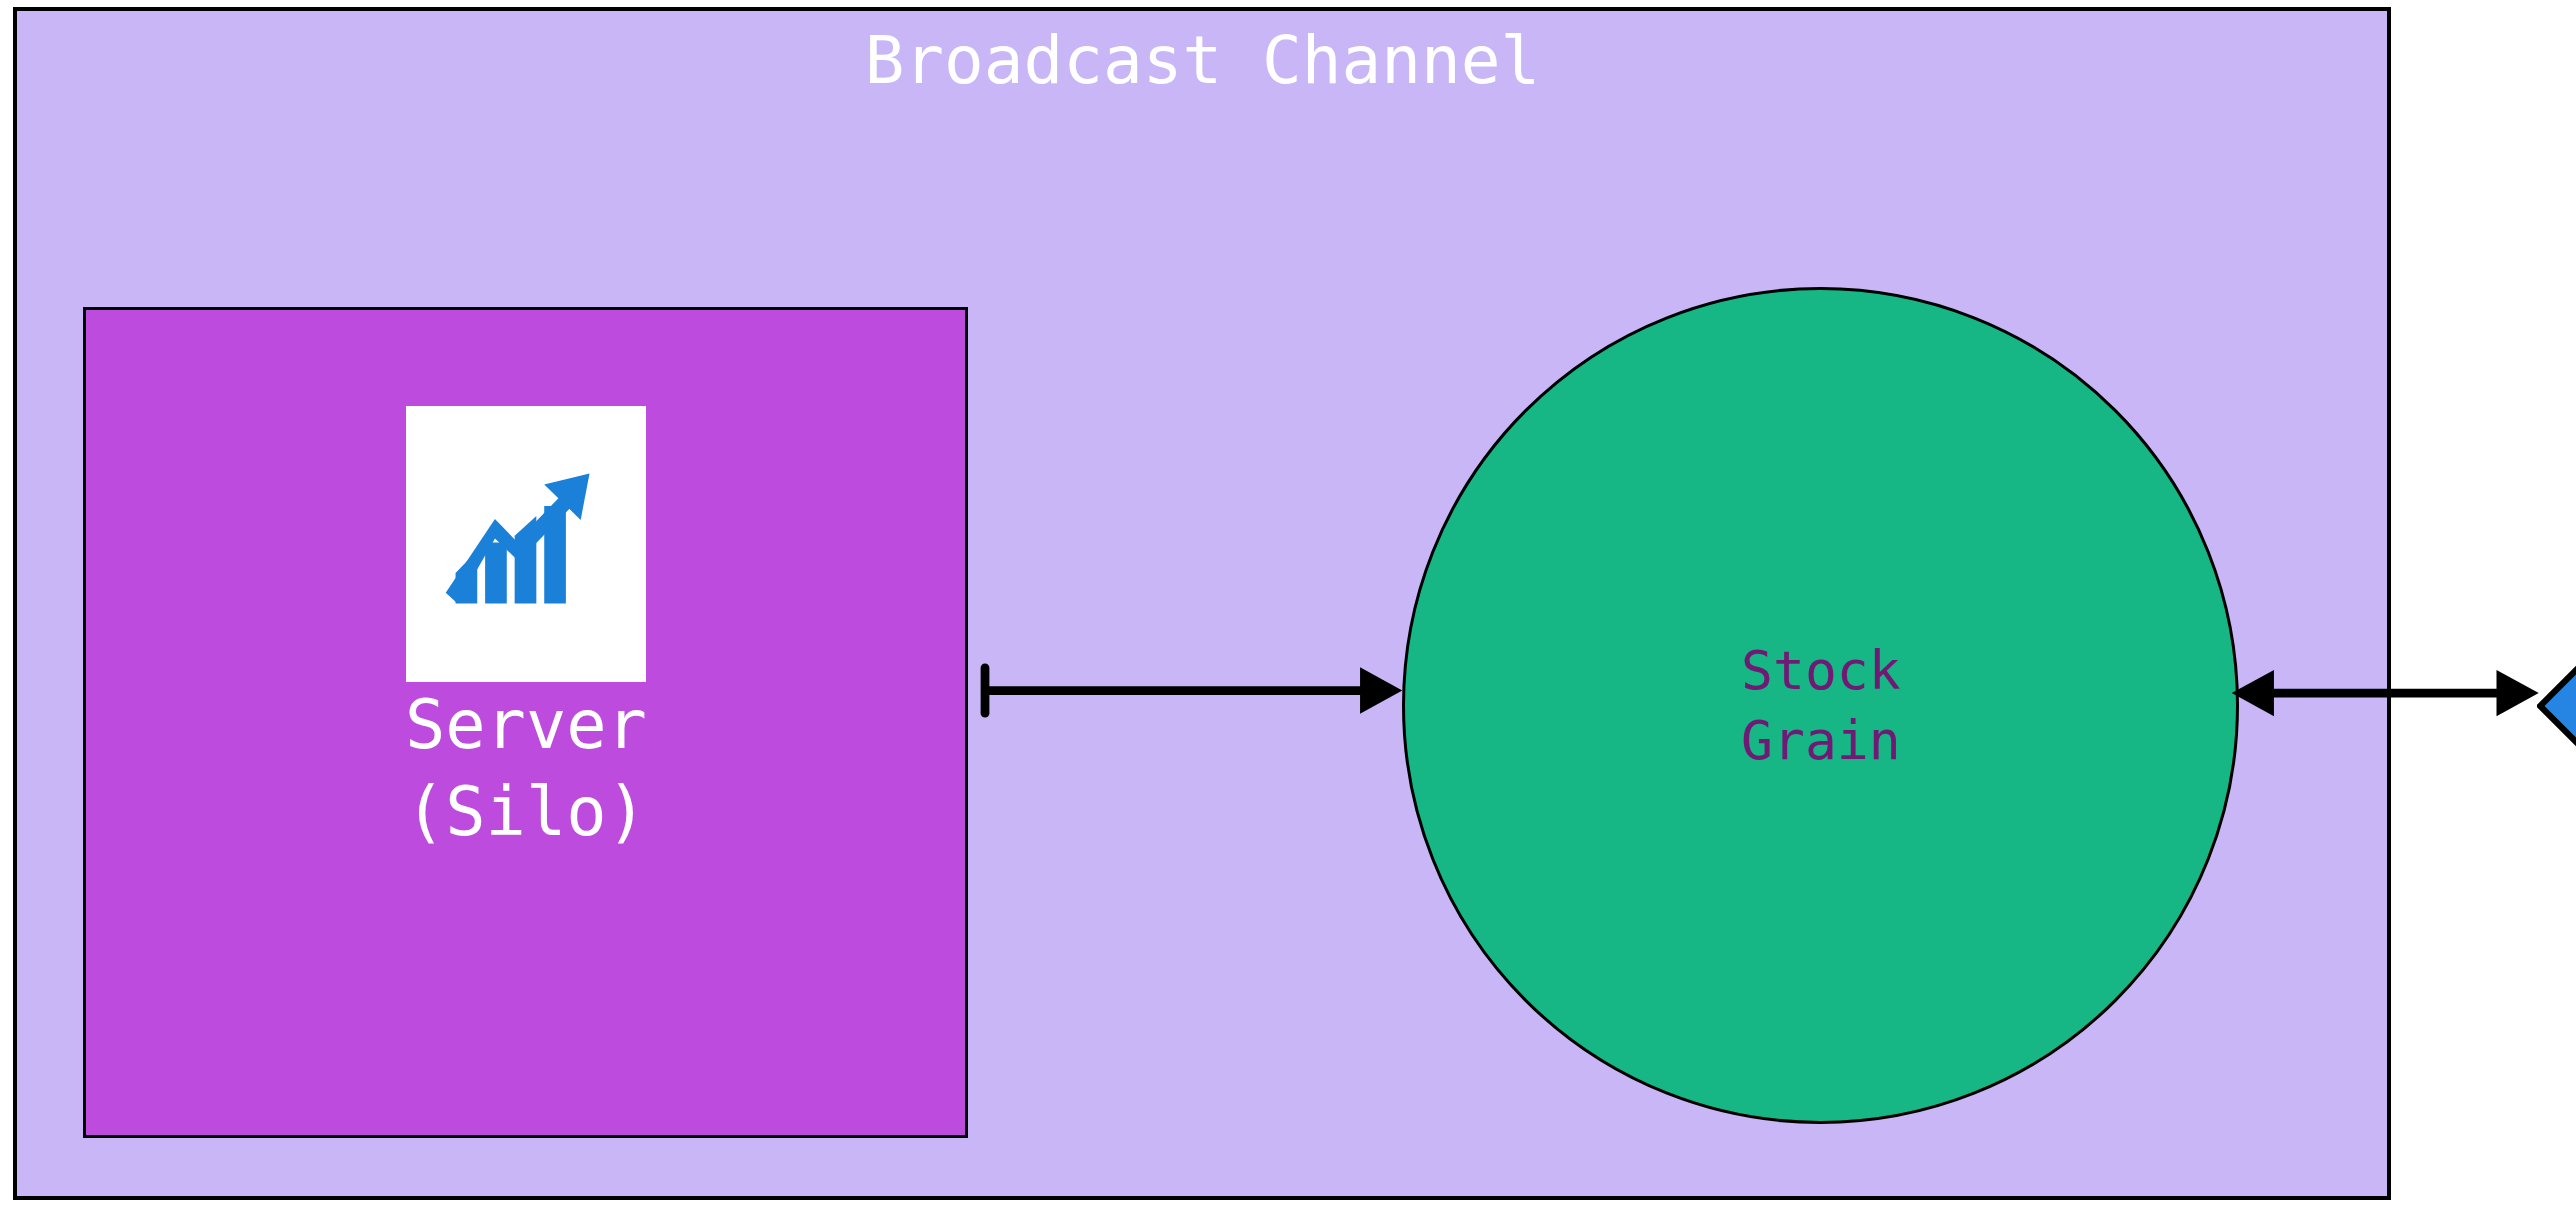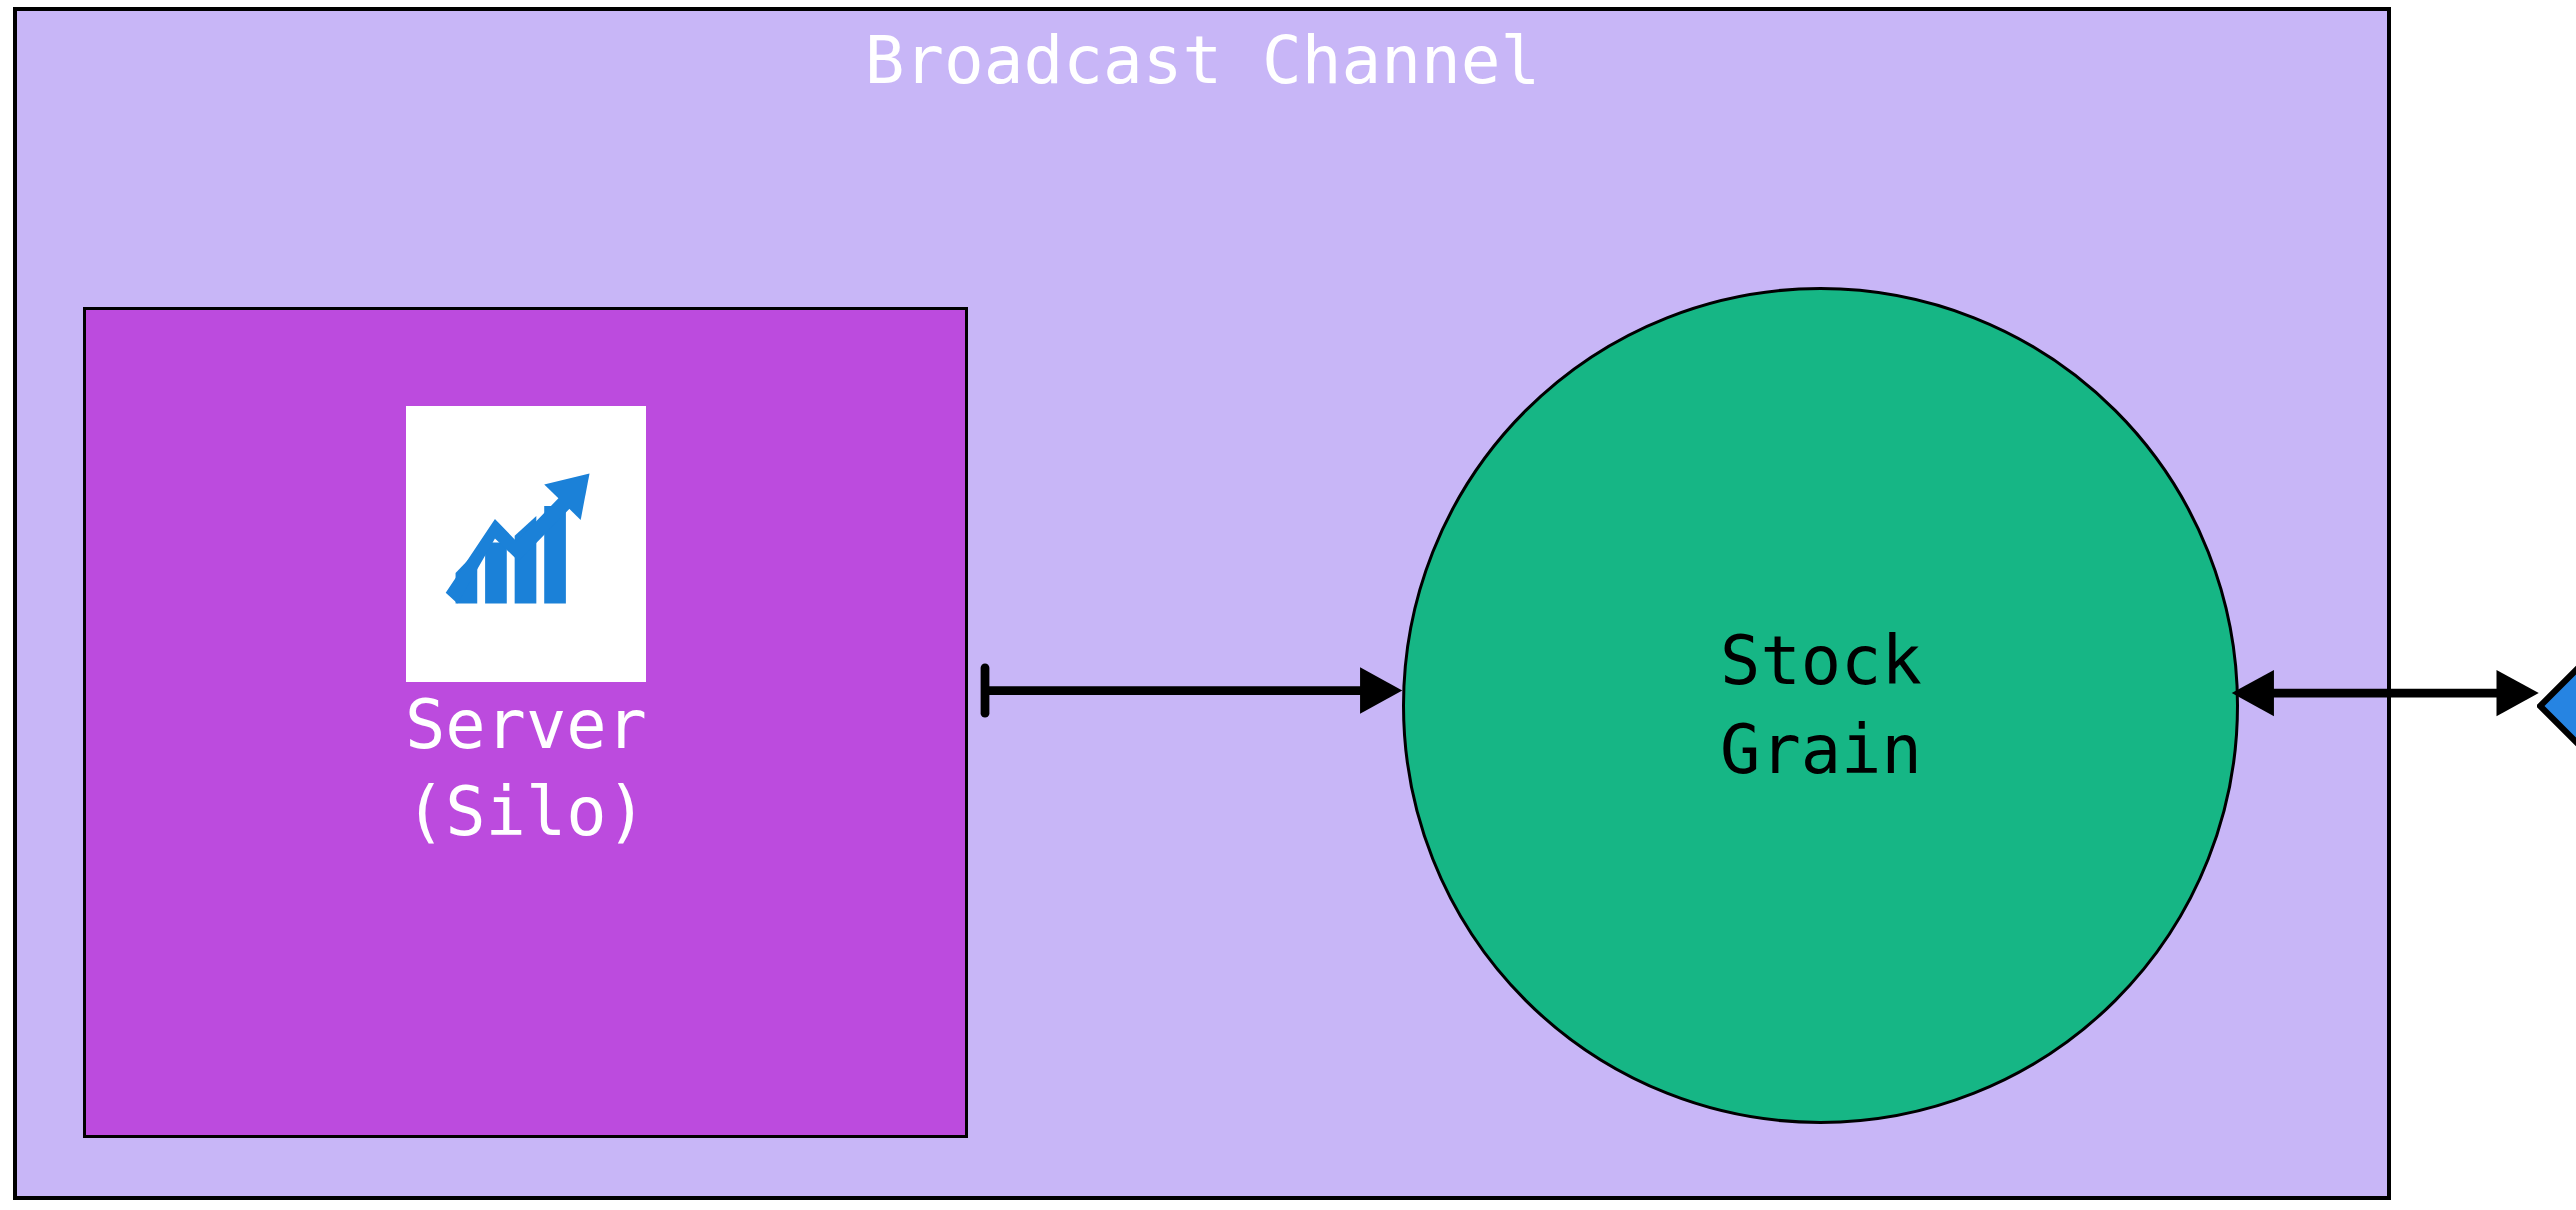--- a/index.html
+++ b/index.html
@@ -99,22 +99,22 @@
     border-radius: 50%;
     background: #16b685;
     border: 3.6px solid #000000;
     box-sizing: content-box;
     display: flex;
     align-items: center;
     justify-content: center;
   }
 
   #stock-grain-label {
-    color: #000000;
-    font-size: 67px;
+    color: #701a75;
+    font-size: 53px;
     line-height: 1.32;
     text-align: center;
     white-space: pre;
     font-family: "DejaVu Sans Mono", "Liberation Mono", monospace;
   }
 
   
   #client-node {
     position: absolute;
     left: 2537px;

